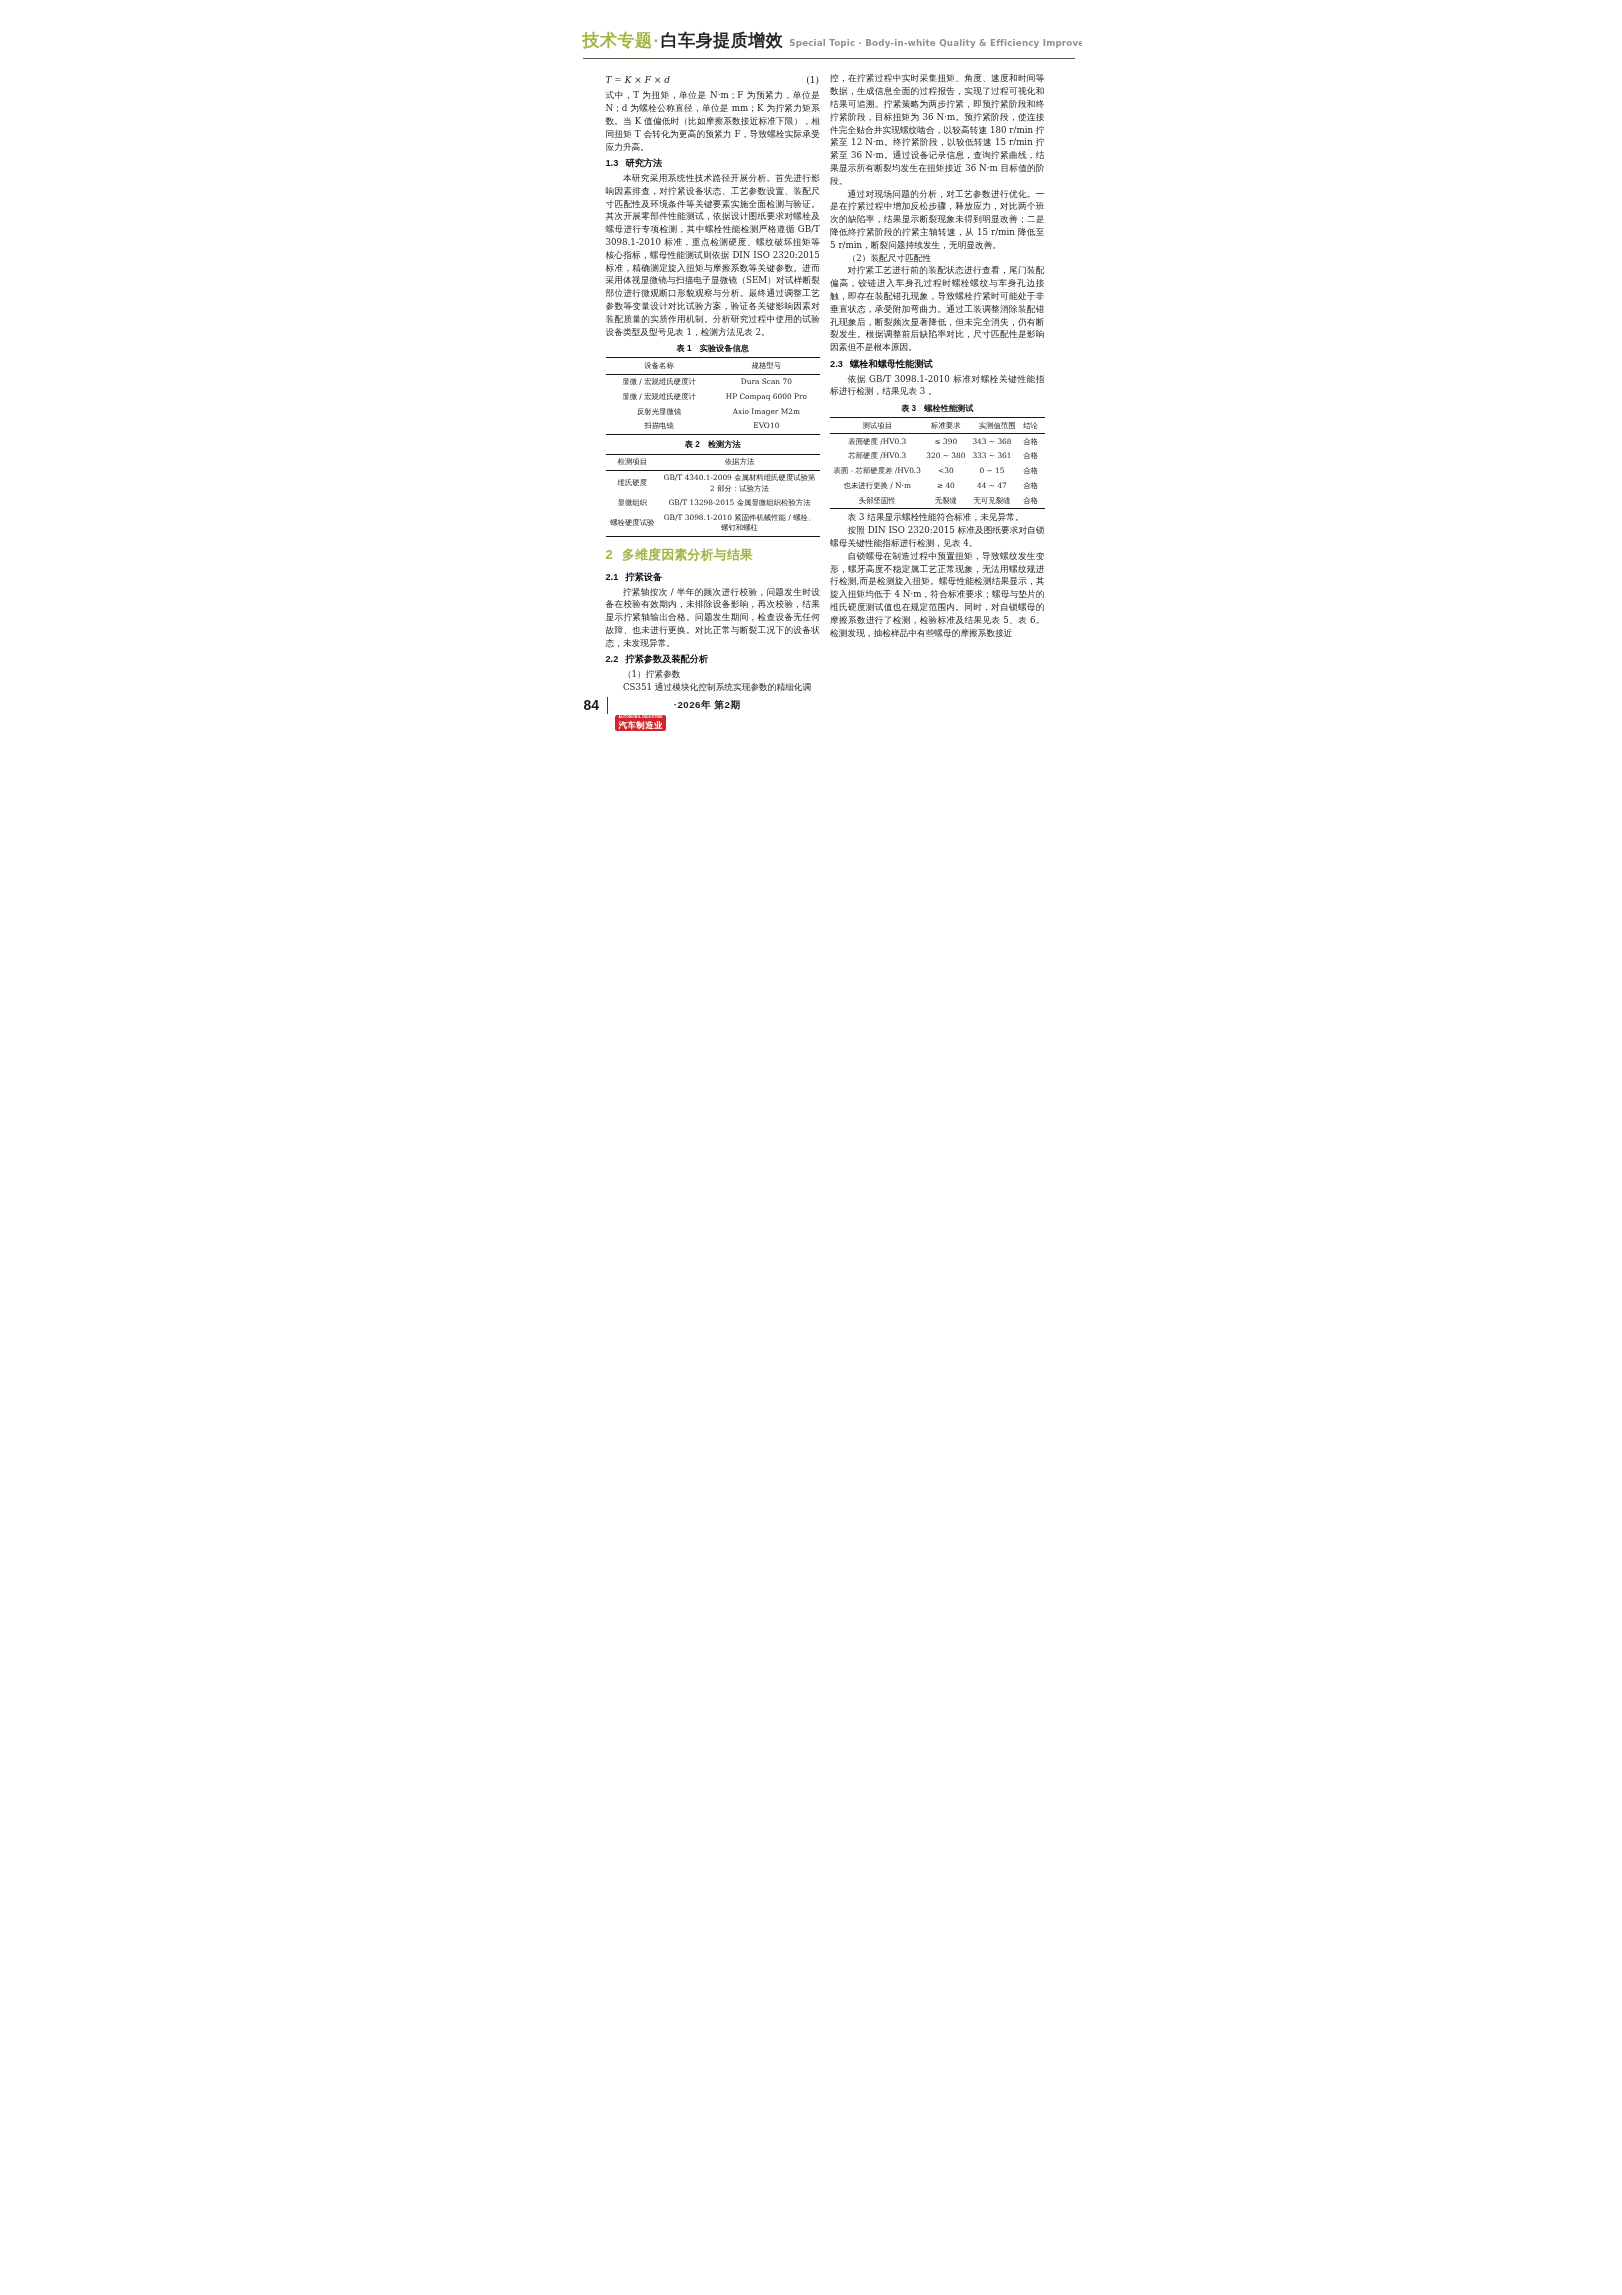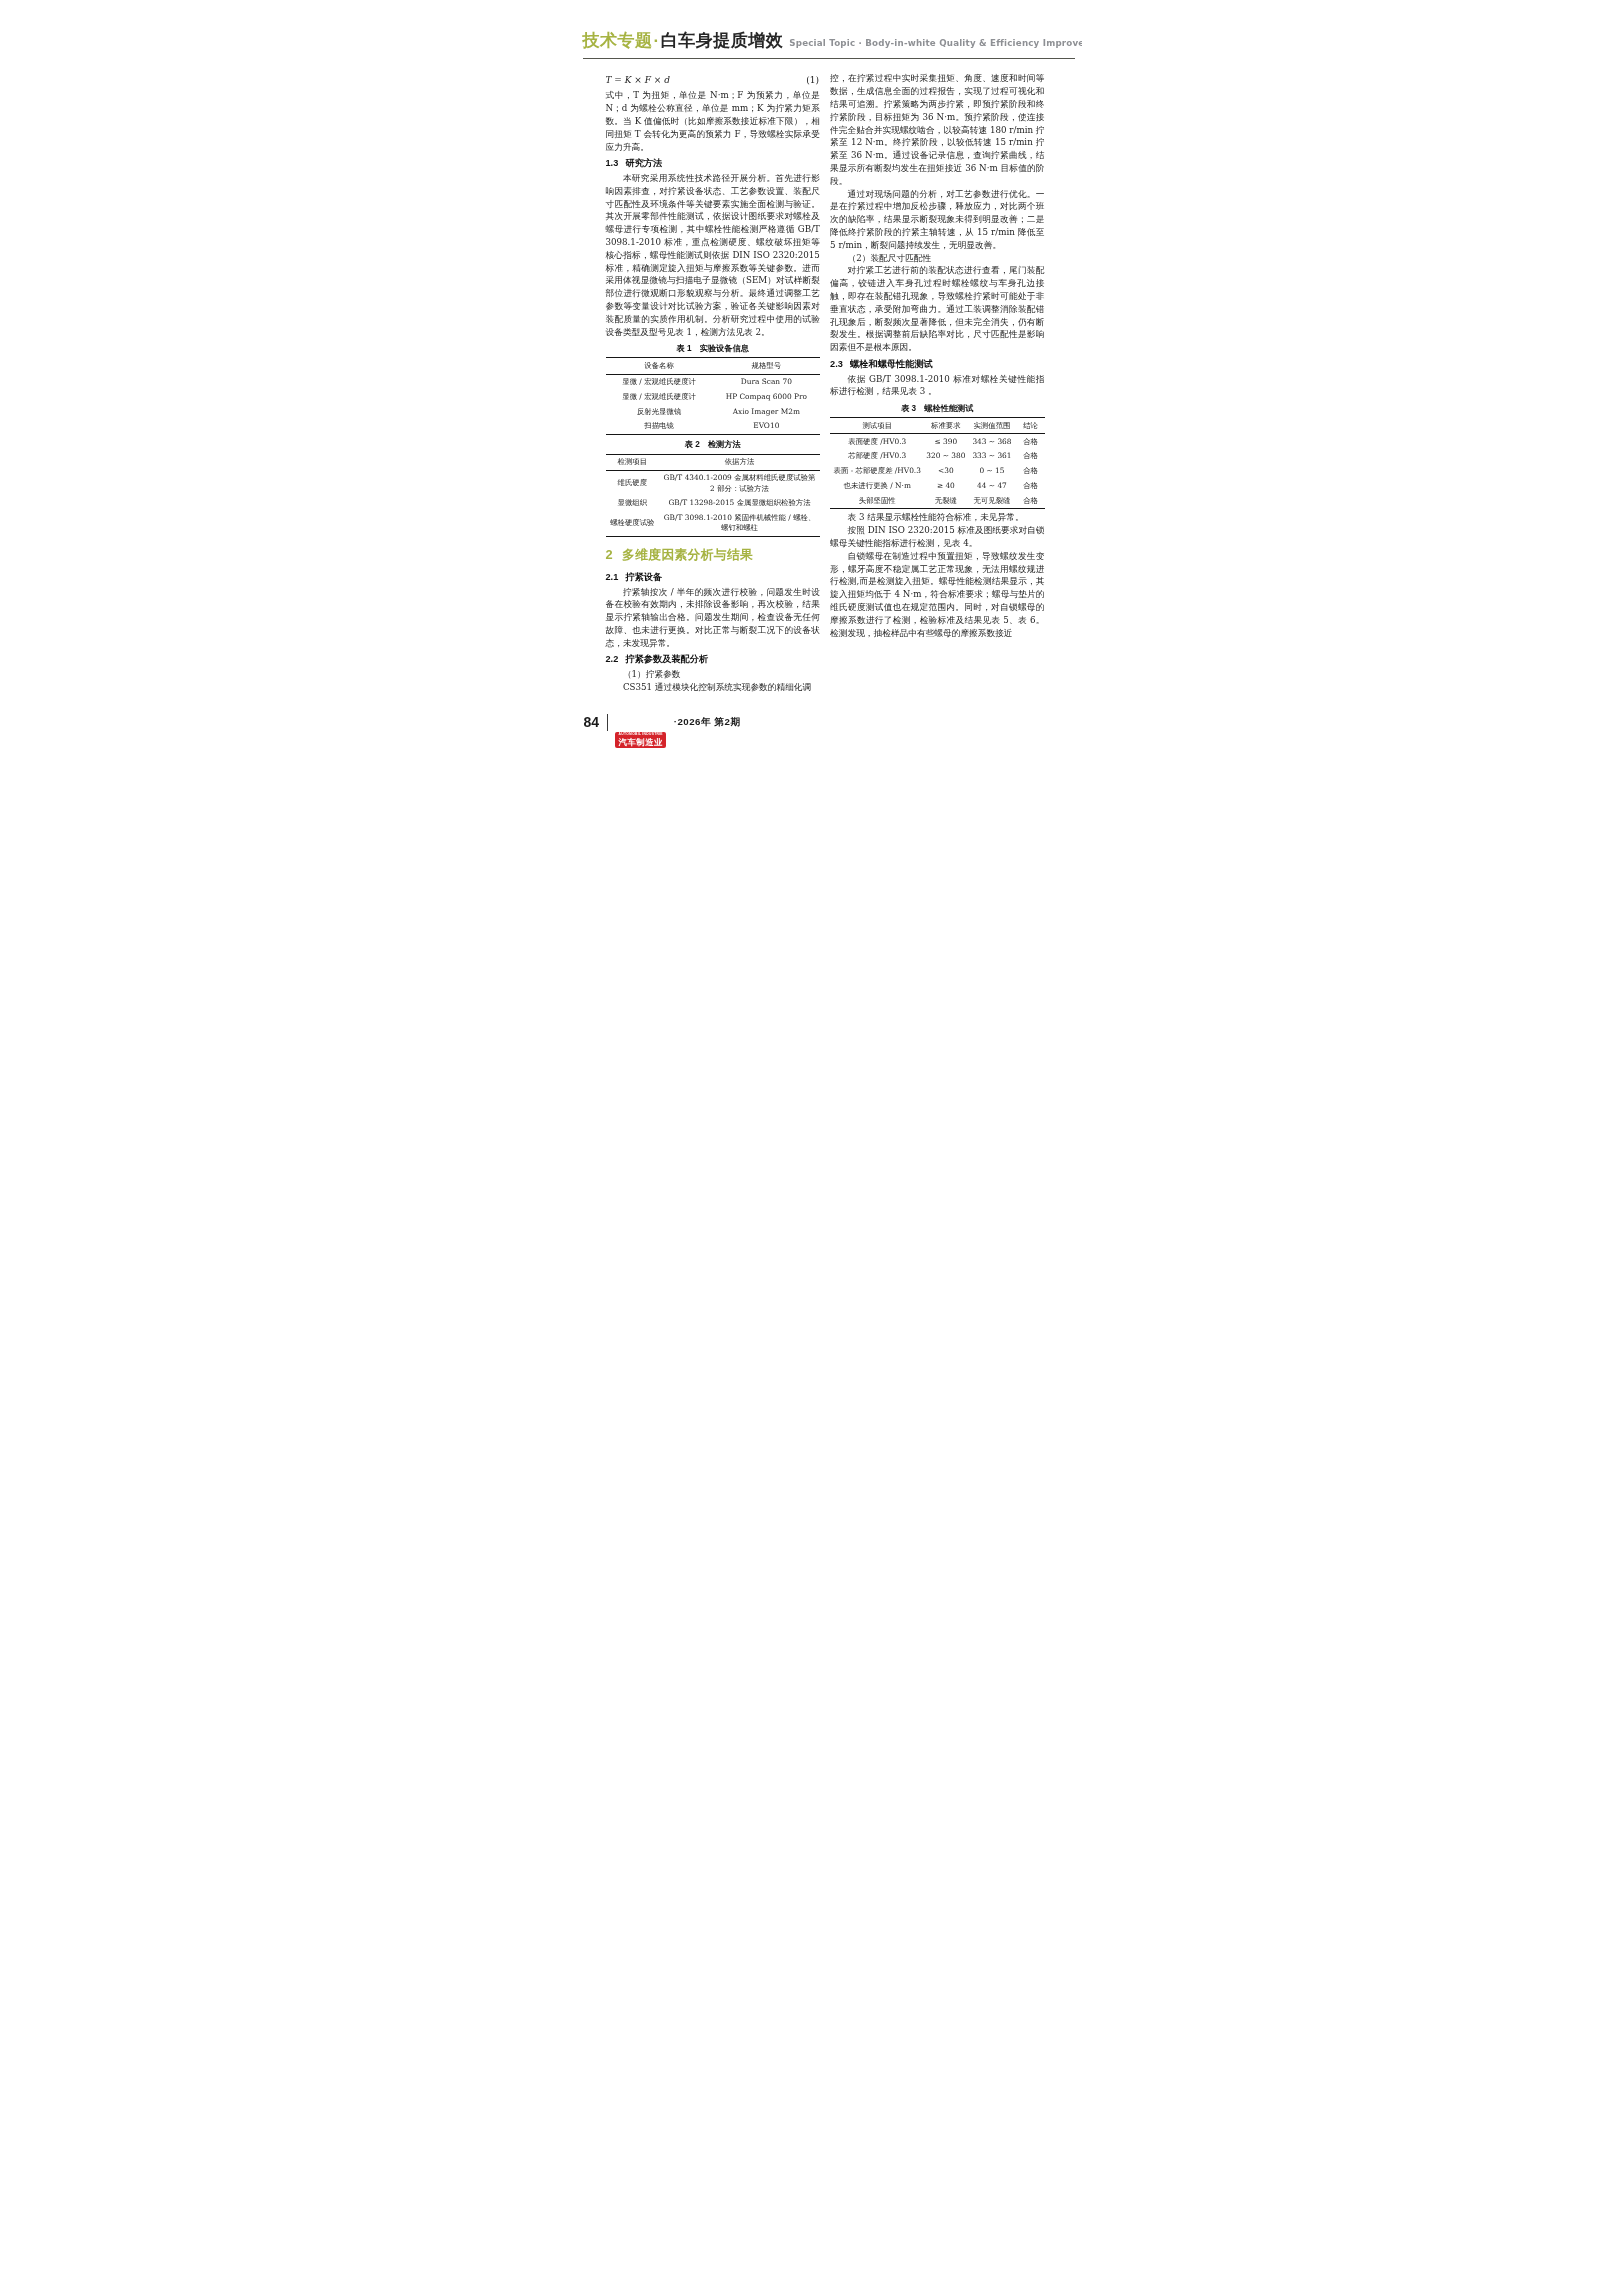--- a/index.html
+++ b/index.html
@@ -75,25 +75,25 @@
   }
   thead th{
     font-weight:normal;padding:2.6px 1px;
     border-bottom:0.8px solid #161616;text-align:center;
   }
   tbody td{padding:2.3px 1px;text-align:center;}
   .t1-col-name{width:50%;text-align:center;}
   .t2-col-item{width:25%;}
   .t3-col-item{width:44%;}
   .t3-col-req{width:20%;}
-  .t3-col-range{width:23%;}
+  .t3-col-range{width:23%;text-align:right;}
   .t3-col-res{width:13%;}
   
   .page-footer{
-    position:absolute;left:43px;bottom:17px;
+    position:absolute;left:43px;bottom:34px;
     display:flex;align-items:center;gap:7.7px;
   }
   .page-number{
     font-family:"Liberation Sans", sans-serif;
     font-weight:bold;font-size:14px;color:#1a1a1a;
   }
   .footer-divider{width:1px;height:16.4px;background:#3a3a3a;}
   .journal-logo{
     background:#d4232a;color:#fff;border-radius:2px;
     padding:1.5px 3.1px 2px 3.1px;text-align:center;line-height:1;

